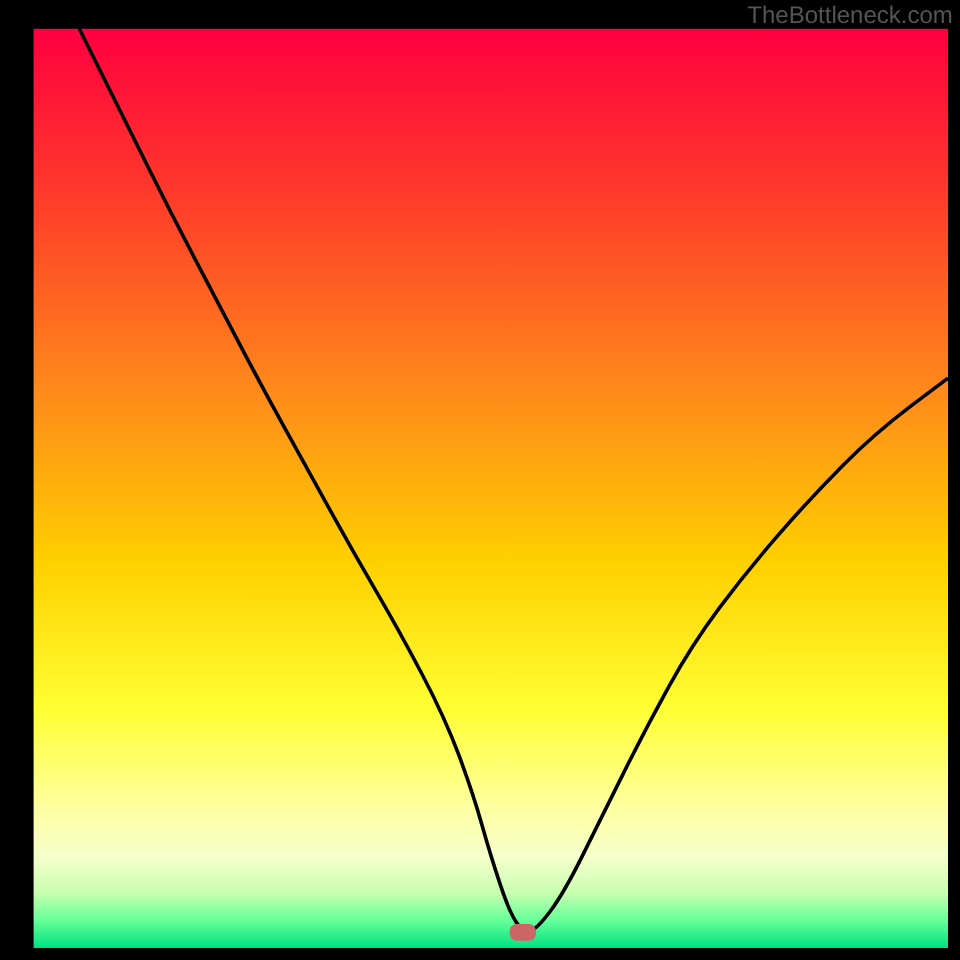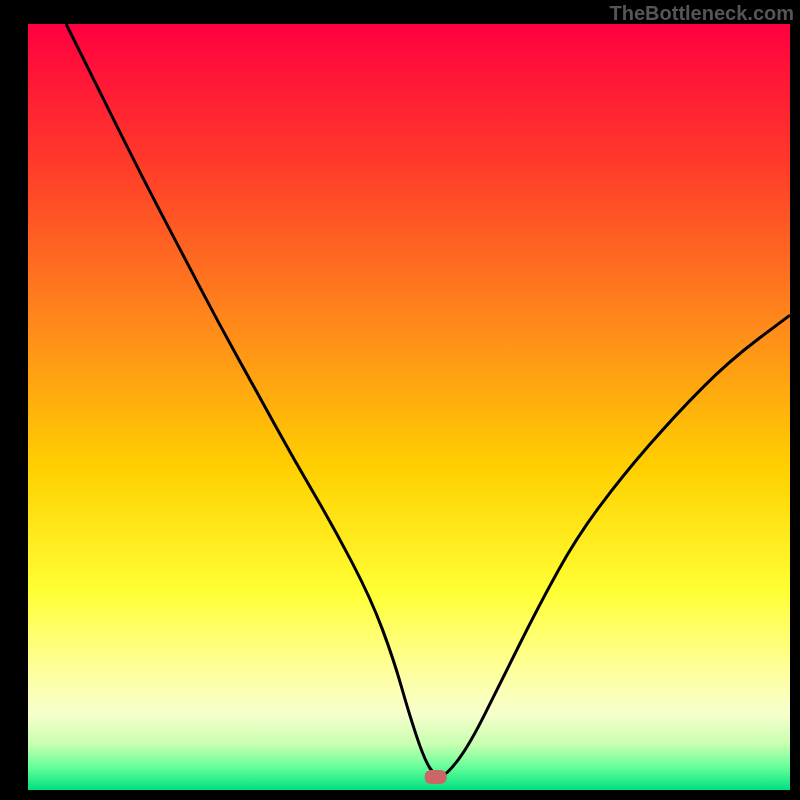--- a/index.html
+++ b/index.html
@@ -16,21 +16,21 @@
     width: 800px;
     height: 800px;
     background: #000;
   }
   .watermark {
     position: absolute;
     top: 2px;
     right: 6px;
     color: #555;
     font-size: 20px;
-    font-weight: 700;
+    font-weight: 400;
     z-index: 10;
   }
   svg {
     display: block;
     position: absolute;
     top: 0;
     left: 0;
   }
 </style>
 </head>

